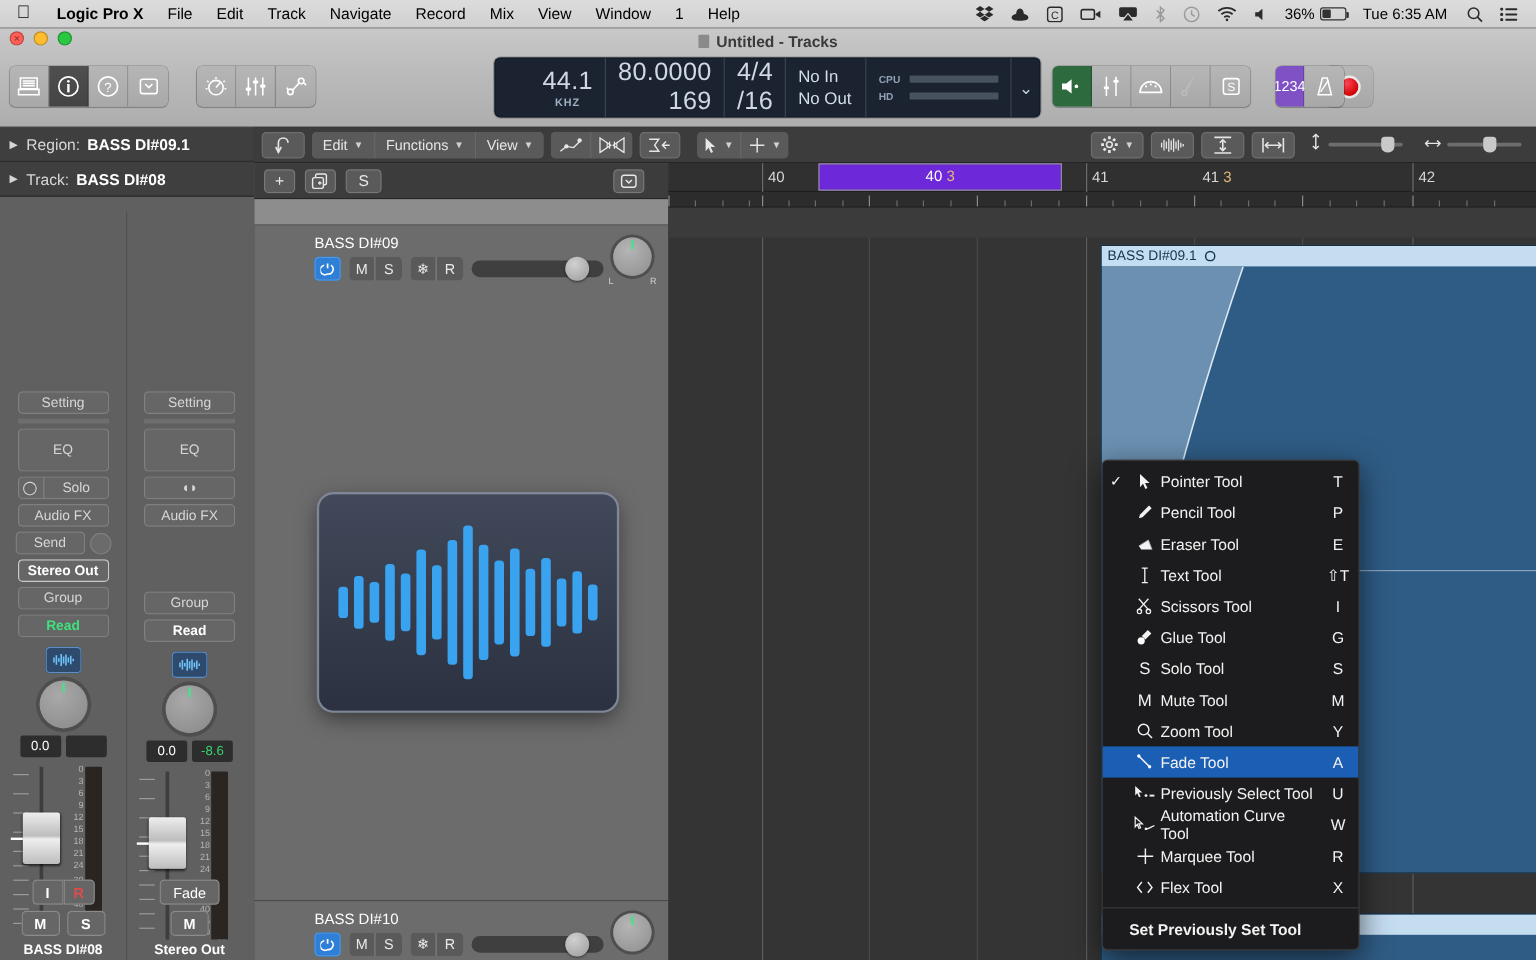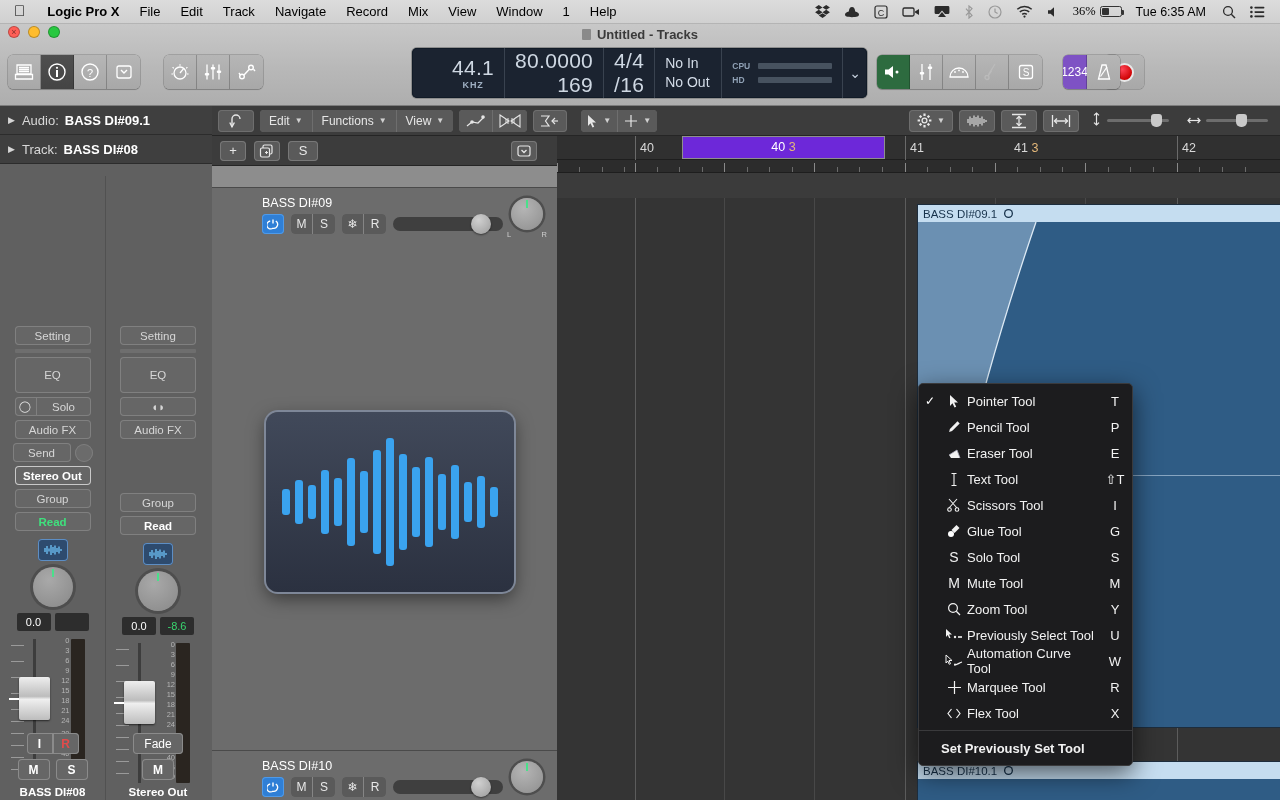--- a/index.html
+++ b/index.html
@@ -19,21 +19,21 @@
     border-bottom: 1px solid #b4b4b4;
     display: flex; align-items: center; font-size: 13px; color: #000;
   }
   .mb-apple { padding: 0 12px 0 14px; font-size: 15px; line-height: 1; position: relative; top: -1px; }
   .mb-item { padding: 0 10px; white-space: nowrap; }
   .mb-item.bold { font-weight: bold; }
   .mb-right { margin-left: auto; display: flex; align-items: center; padding-right: 8px; }
   .mb-ricon { padding: 0 7px; font-size: 13px; color: #2b2b2b; display: flex; align-items: center; }
   .mb-ricon.dim { opacity: .35; }
   .mb-clock { padding: 0 9px; font-size: 12.5px; }
-  .mb-batt { display: flex; align-items: center; gap: 4px; font-size: 12.5px; padding: 0 5px; font-family: Liberation Serif, serif; }
+  .mb-batt { display: flex; align-items: center; gap: 4px; font-size: 12.5px; padding: 0 5px; }
   .battbox { width: 22px; height: 11px; border: 1.3px solid #333; border-radius: 2.5px; position: relative; }
   .battbox::after { content:''; position:absolute; right:-3.5px; top:3px; width:2px; height:5px; background:#333; border-radius:0 1px 1px 0;}
   .battfill { position:absolute; left:1.3px; top:1.3px; bottom:1.3px; width: 38%; background:#333; border-radius:1px;}
 
   
   .winchrome {
     position: absolute; top: 24px; left: 0; width: 1280px; height: 82px;
     background: linear-gradient(to bottom, #c8c8c8 0%, #b8b8b8 55%, #aeaeae 100%);
     border-bottom: 1px solid #7d7d7d;
   }
@@ -492,21 +492,21 @@
     <svg width="20" height="20" viewBox="0 0 20 20">
           <path d="M8 3h4l3.5 14h-11z" fill="none" stroke="#fff" stroke-width="1.3"></path>
           <path d="M13 5L6.5 14.5" stroke="#fff" stroke-width="1.2"></path>
         </svg>
   </div>
 </div>
 
 <div class="inspector">
   <div class="insp-head">
     <span class="tri">▶</span>
-    <span class="lbl">Audio:</span>
+    <span class="lbl">Region:</span>
     <span class="val">BASS DI#09.1</span>
   </div>
   <div class="insp-head">
     <span class="tri">▶</span>
     <span class="lbl">Track:</span>
     <span class="val">BASS DI#08</span>
   </div>
 
   <div class="strips">
 
@@ -852,21 +852,21 @@
     </div>
   </div>
 
   <div class="ruler">
     <div class="rtick" style="left:78px">40</div>
     <div class="rsel" style="left:125px;width:203px">
       <span>40</span>
       <b>3</b>
     </div>
     <div class="rtick" style="left:348px">41</div>
-    <div class="rtick sub" style="left:453px;border-left:none;">
+    <div class="rtick sub" style="left:441px;border-left:none;">
       <span style="color:#d8d8d8">41</span> <span style="color:#e4b87a">3</span>
     </div>
     <div class="rtick" style="left:620px">42</div>
   </div>
 
   <div class="subruler">
     <i class="big" style="left:0"></i>
         <i style="left:22px"></i>
         <i style="left:45px"></i>
         <i style="left:67px"></i>
@@ -1050,20 +1050,32 @@
     <span class="tmicon">
       <svg width="14" height="14" viewBox="0 0 14 14">
             <circle cx="6" cy="6" r="4.4" fill="none" stroke="#f2f2f2" stroke-width="1.2"></circle>
             <path d="M9.3 9.3L13 13" stroke="#f2f2f2" stroke-width="1.3"></path>
           </svg>
     </span>
     <span class="tmlabel">Zoom Tool</span>
     <span class="tmkey">Y</span>
   </div>
 
+  <div class="tmrow sel">
+    <span class="tmcheck"></span>
+    <span class="tmicon">
+      <svg width="14" height="14" viewBox="0 0 14 14">
+            <path d="M2 2l9 9" stroke="#fff" stroke-width="1.2"></path>
+            <circle cx="2" cy="2" r="1.4" fill="#fff"></circle>
+            <circle cx="11" cy="11" r="1.4" fill="#fff"></circle>
+          </svg>
+    </span>
+    <span class="tmlabel">Fade Tool</span>
+    <span class="tmkey">A</span>
+  </div>
 
   <div class="tmrow">
     <span class="tmcheck"></span>
     <span class="tmicon">
       <svg width="18" height="14" viewBox="0 0 18 14">
             <path d="M1 1l6 5.5H4l1.5 3.2-1.3.6-1.5-3.3L1 9z" fill="#f2f2f2"></path>
             <g fill="#f2f2f2">
               <circle cx="10" cy="9" r="1.2"></circle>
               <rect x="13" y="8.2" width="4" height="1.6"></rect>
             </g>

